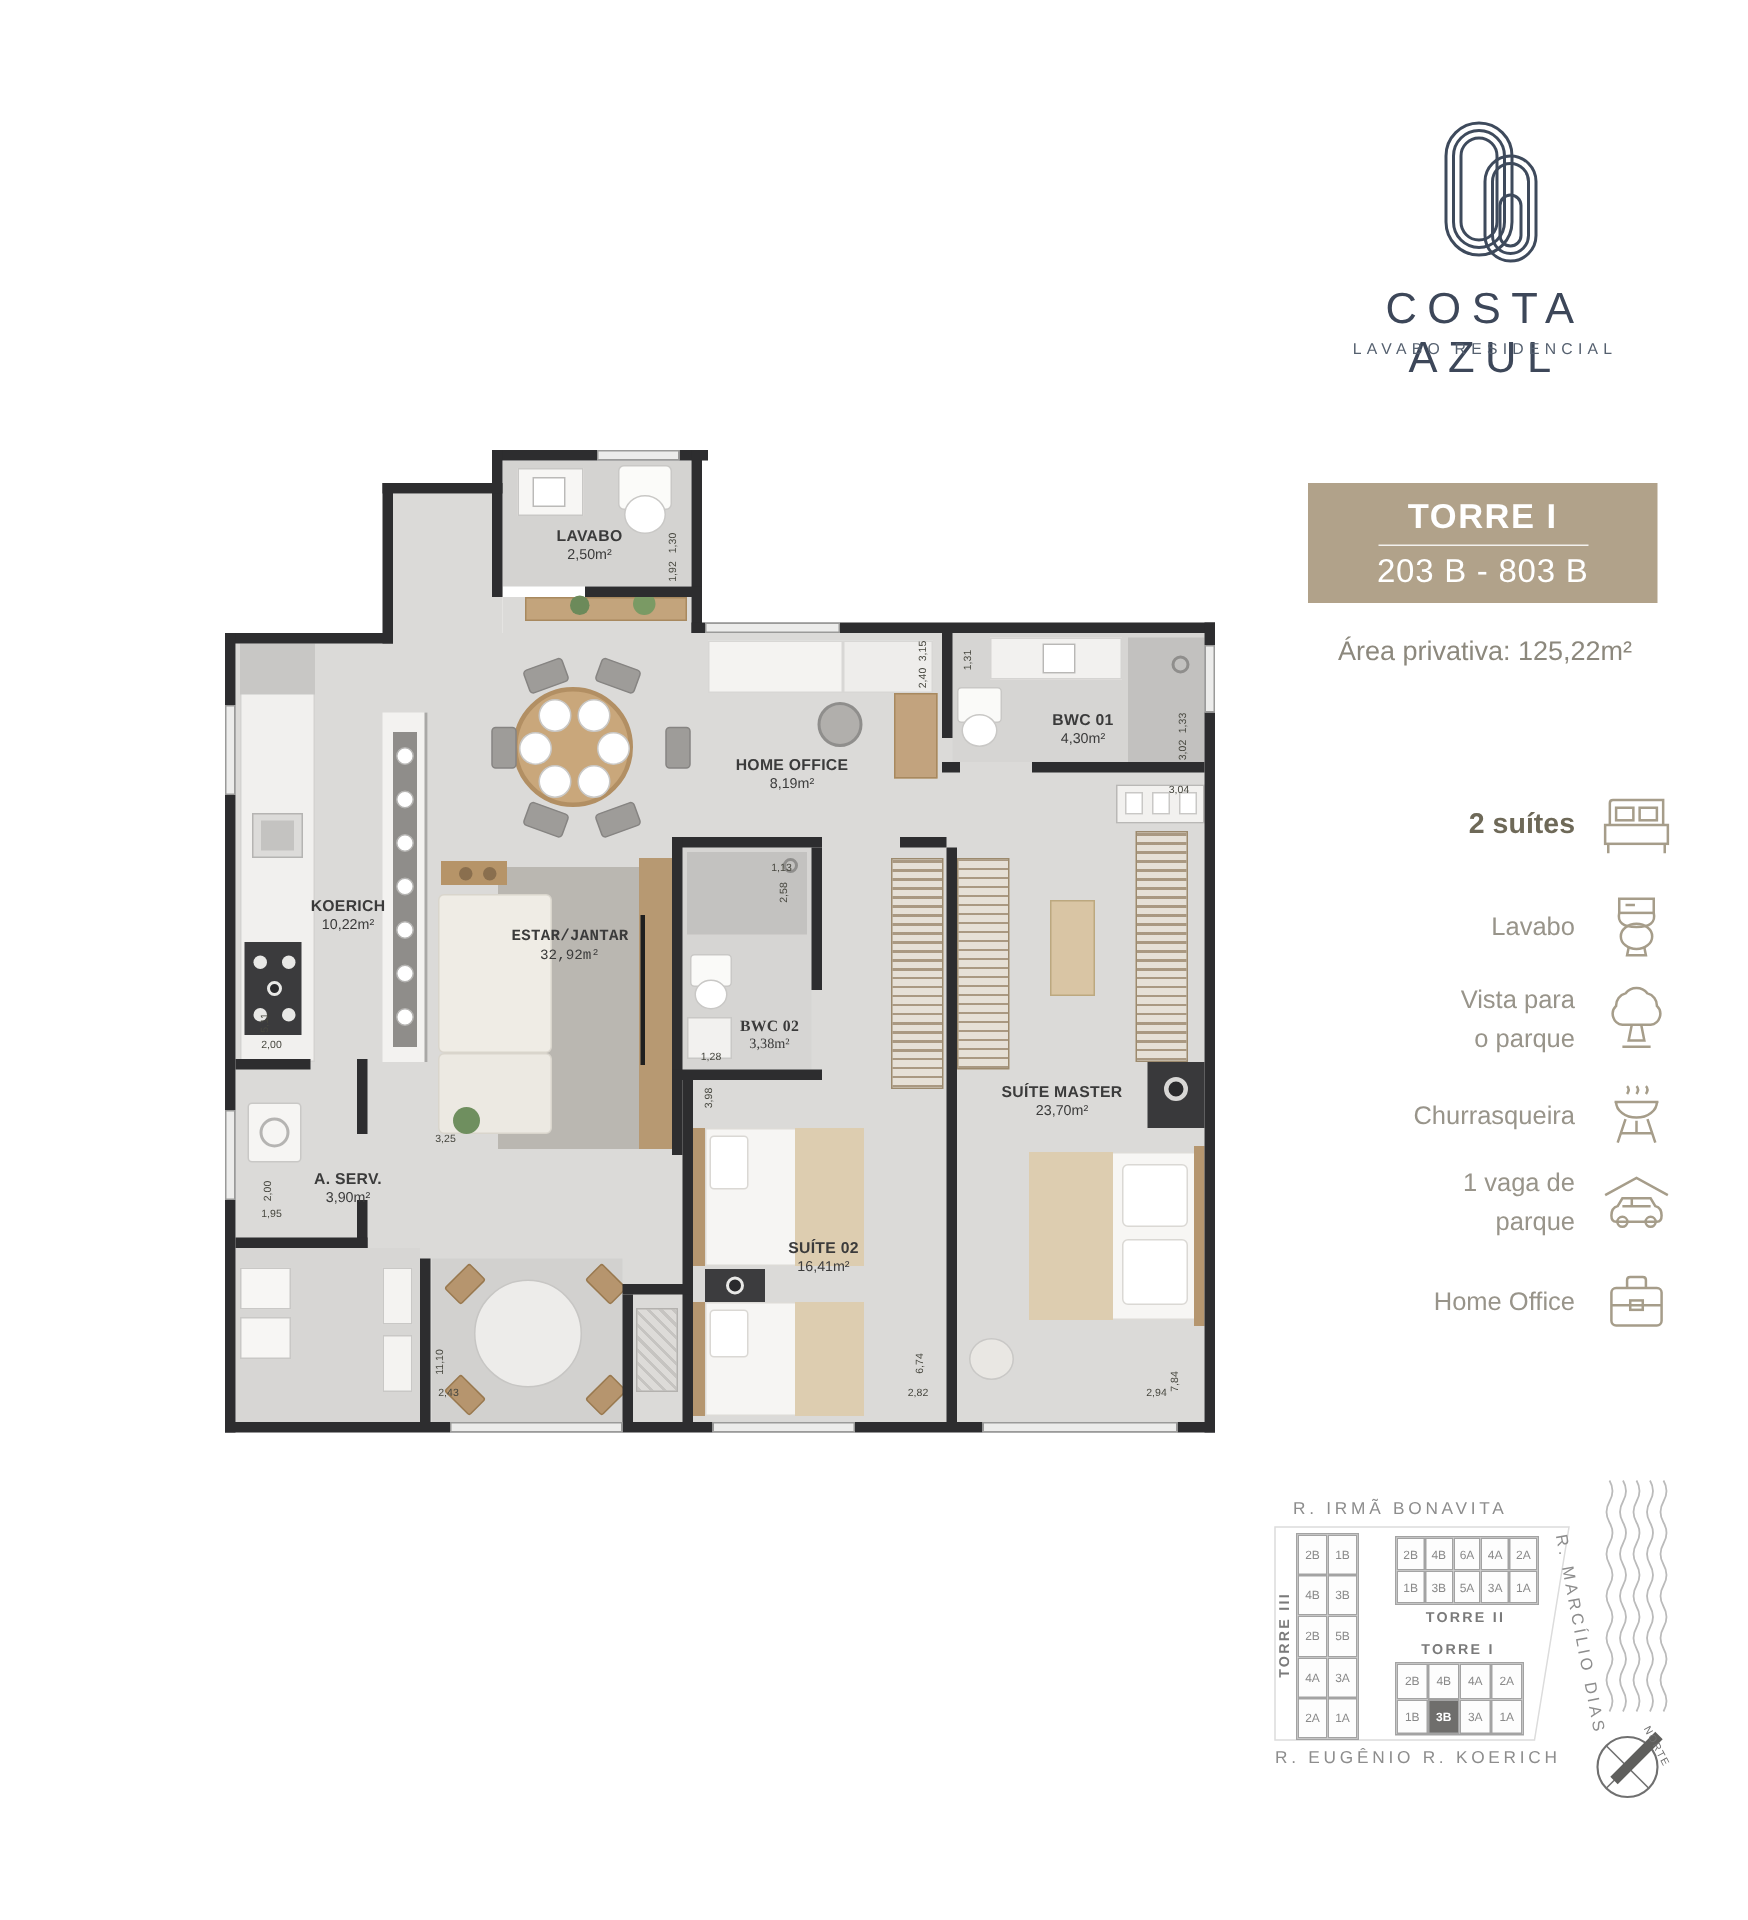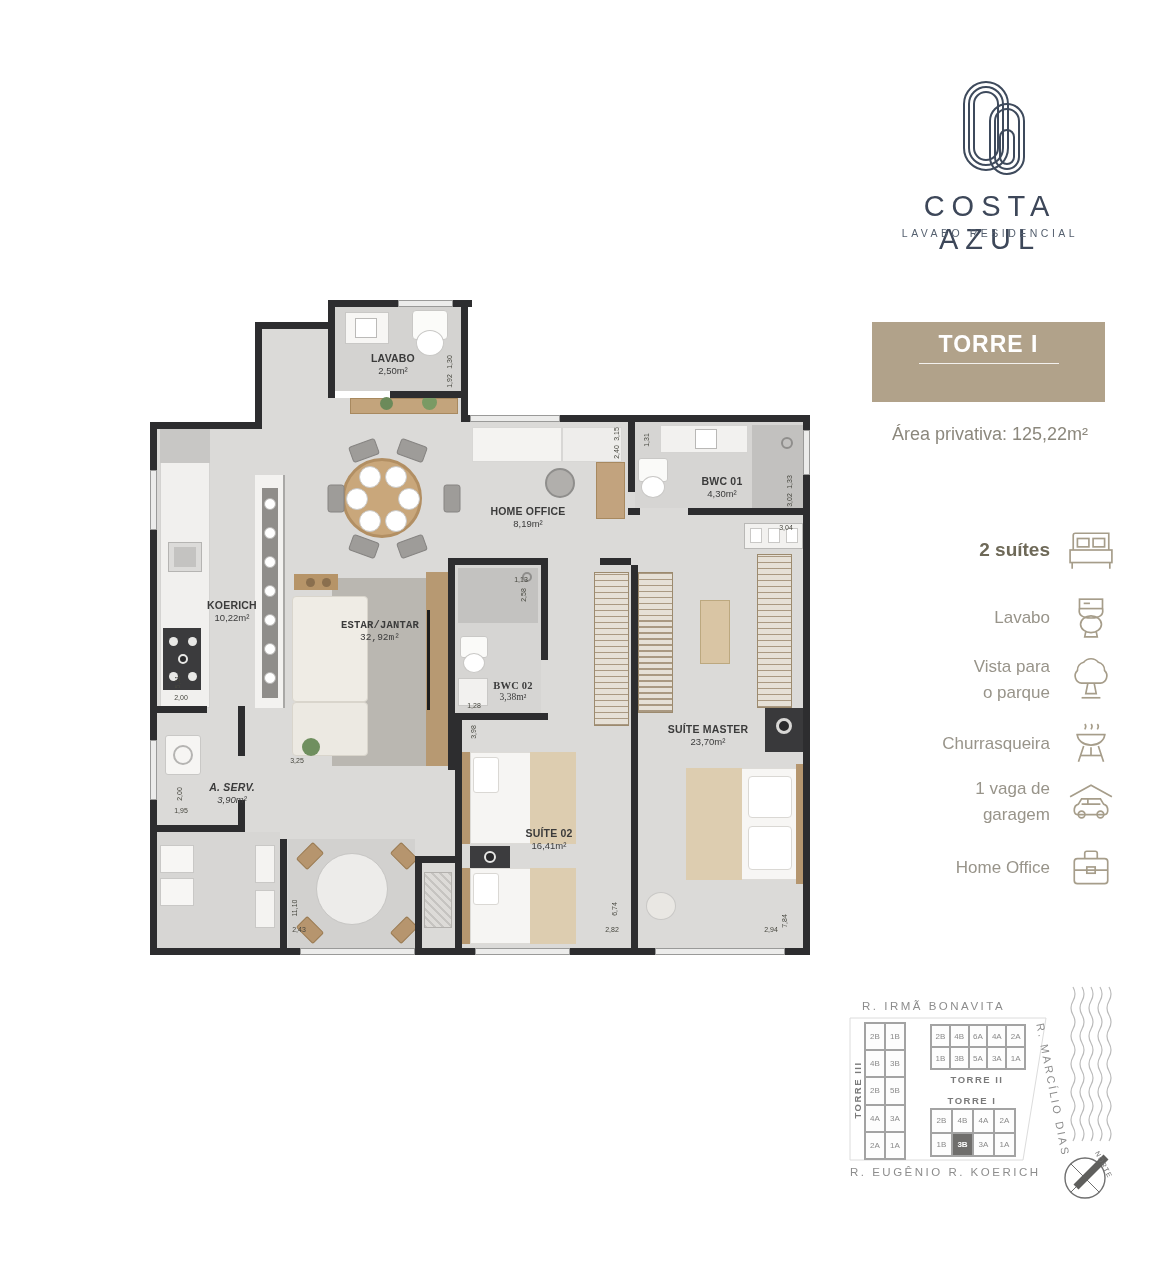--- a/index.html
+++ b/index.html
@@ -60,20 +60,21 @@
   <rect x="52" y="32" width="34" height="70" rx="17"></rect>
   <rect x="57" y="37" width="24" height="60" rx="12"></rect>
   <rect x="62" y="58" width="14" height="34" rx="7"></rect>
 </svg>
 <div class="brand-name">COSTA AZUL</div>
 <div class="brand-tagline">LAVABO RESIDENCIAL</div>
 
 <div class="unit-card">
   <div class="tower">TORRE I</div>
   <div class="divider"></div>
+  <div class="range">203 B - 803 B</div>
 </div>
 <div class="area-text">Área privativa: 125,22m²</div>
 
 <div class="feat-row" style="top:526px;">
   <div class="feat-text big"><span>2 suítes</span></div>
   <svg class="feat-icon" viewBox="0 0 46 44" fill="none" stroke="#a69d8a" stroke-width="1.6">
     <path d="M6,22 V8 q0,-2 2,-2 H38 q2,0 2,-0 V22"></path>
     <rect x="3" y="22" width="40" height="12"></rect>
     <rect x="10" y="11" width="11" height="8"></rect>
     <rect x="25" y="11" width="11" height="8"></rect>
@@ -107,21 +108,21 @@
     <path d="M17,3 q2,2 0,5 M23,3 q2,2 0,5 M29,3 q2,2 0,5"></path>
     <path d="M9,13 h28"></path>
     <path d="M10,13 a13,10 0 0 0 26,0"></path>
     <path d="M16,24 L11,39 M30,24 L35,39 M23,25 V33"></path>
     <path d="M13,33 h20"></path>
   </svg>
 </div>
 <div class="feat-row" style="top:778px;">
   <div class="feat-text">
     <span>1 vaga de</span><br>
-    <span>garagem</span>
+    <span>parque</span>
   </div>
   <svg class="feat-icon" viewBox="0 0 46 44" fill="none" stroke="#a69d8a" stroke-width="1.6">
     <path d="M3,17 L23,6 L43,17"></path>
     <path d="M10,34 q-3,0 -3,-4 q0,-5 4,-6 l3,-5 h18 l3,5 q4,1 4,6 q0,4 -3,4 z"></path>
     <path d="M14,24 h18 M20,19 v5"></path>
     <circle cx="14" cy="34" r="3.2"></circle>
     <circle cx="32" cy="34" r="3.2"></circle>
   </svg>
 </div>
 <div class="feat-row" style="top:844px;">
@@ -153,21 +154,21 @@
     <span class="ra">4,30m²</span>
   </div>
   <div class="room-label" style="left:380px;top:631px;font-family:Liberation Mono, monospace;">
     <span class="rn">ESTAR/JANTAR</span>
     <span class="ra">32,92m²</span>
   </div>
   <div class="room-label" style="left:513px;top:691px;font-family:Liberation Serif, serif;">
     <span class="rn">BWC 02</span>
     <span class="ra">3,38m²</span>
   </div>
-  <div class="room-label" style="left:232px;top:793px;font-style:italic;">
+  <div class="room-label" style="left:232px;top:793px;">
     <span class="rn">A. SERV.</span>
     <span class="ra">3,90m²</span>
   </div>
   <div class="room-label" style="left:708px;top:735px;">
     <span class="rn">SUÍTE MASTER</span>
     <span class="ra">23,70m²</span>
   </div>
   <div class="room-label" style="left:549px;top:839px;">
     <span class="rn">SUÍTE 02</span>
     <span class="ra">16,41m²</span>

